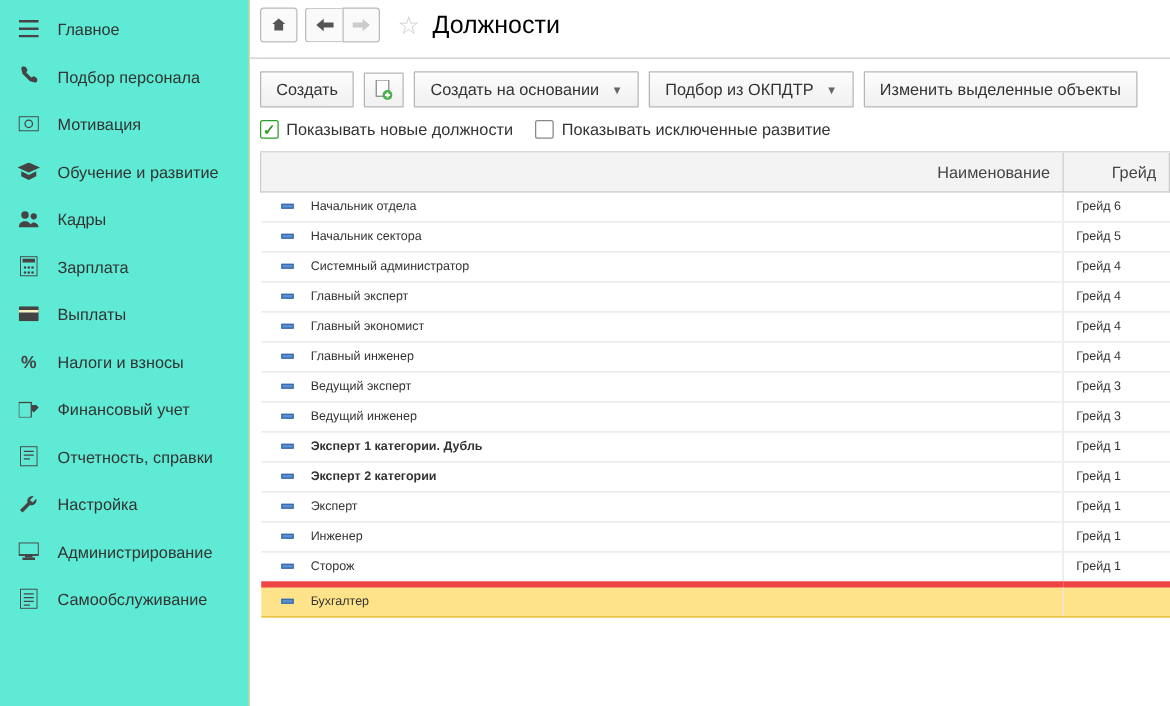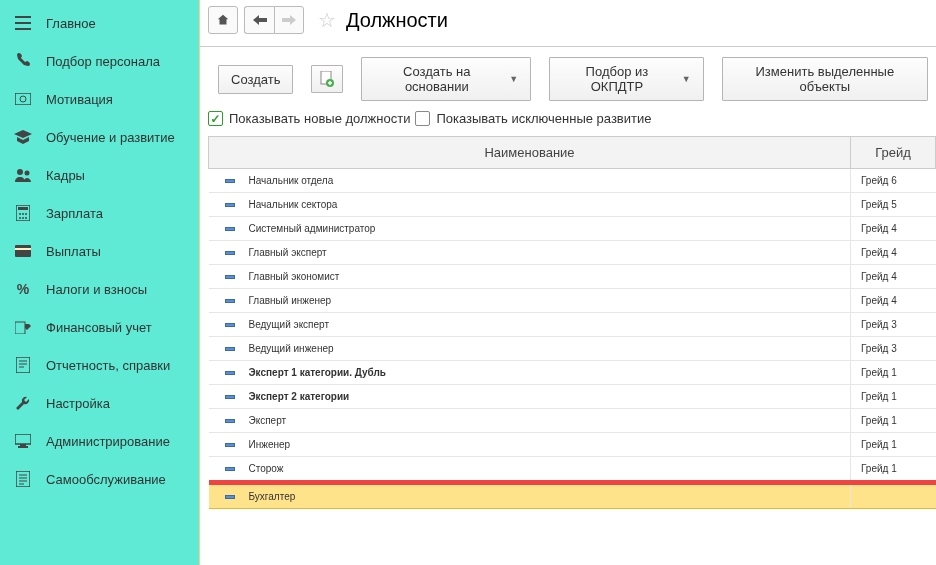--- a/index.html
+++ b/index.html
@@ -72,29 +72,29 @@
     padding: 10px 8px;
   }
   .btn {
     border: 1px solid #b5b5b5;
     border-radius: 1px;
     background: linear-gradient(#fdfdfd,#f0f0f0);
     padding: 6px 12px;
     font-size: 13px;
     color: #333;
     cursor: pointer;
-    display: flex; align-items: center; gap: 6px; margin-left: 10px;
+    display: flex; align-items: center; gap: 6px;
   }
   .btn.icon-only { padding: 5px 8px; }
   .dropdown-caret { font-size: 9px; color: #666; margin-left: 4px; }
 
   .checkbox-row {
     display: flex;
     align-items: center;
-    gap: 5px;
+    gap: 18px;
     padding: 0 8px 10px 8px;
     font-size: 13px;
     color: #333;
   }
   .chk-wrap { display: flex; align-items: center; gap: 6px; cursor: pointer; }
   .chk {
     width: 15px; height: 15px;
     border: 1px solid #888;
     border-radius: 2px;
     display: flex; align-items: center; justify-content: center;
@@ -110,21 +110,21 @@
   }
 
   
   .table-wrap { flex: 1; border-top: 1px solid #ccc; overflow: hidden; margin-left:8px;}
   table { width: 100%; border-collapse: collapse; }
   thead th {
     background: #f3f3f3;
     border: 1px solid #ccc;
     border-top: none;
     padding: 8px 10px;
-    text-align: center;
+    text-align: right;
     font-weight: normal;
     color: #444;
     font-size: 13px;
   }
   tbody td {
     border-bottom: 1px solid #e6e6e6;
     padding: 6px 10px;
     font-size: 10px;
     color: #333;
     vertical-align: middle;

